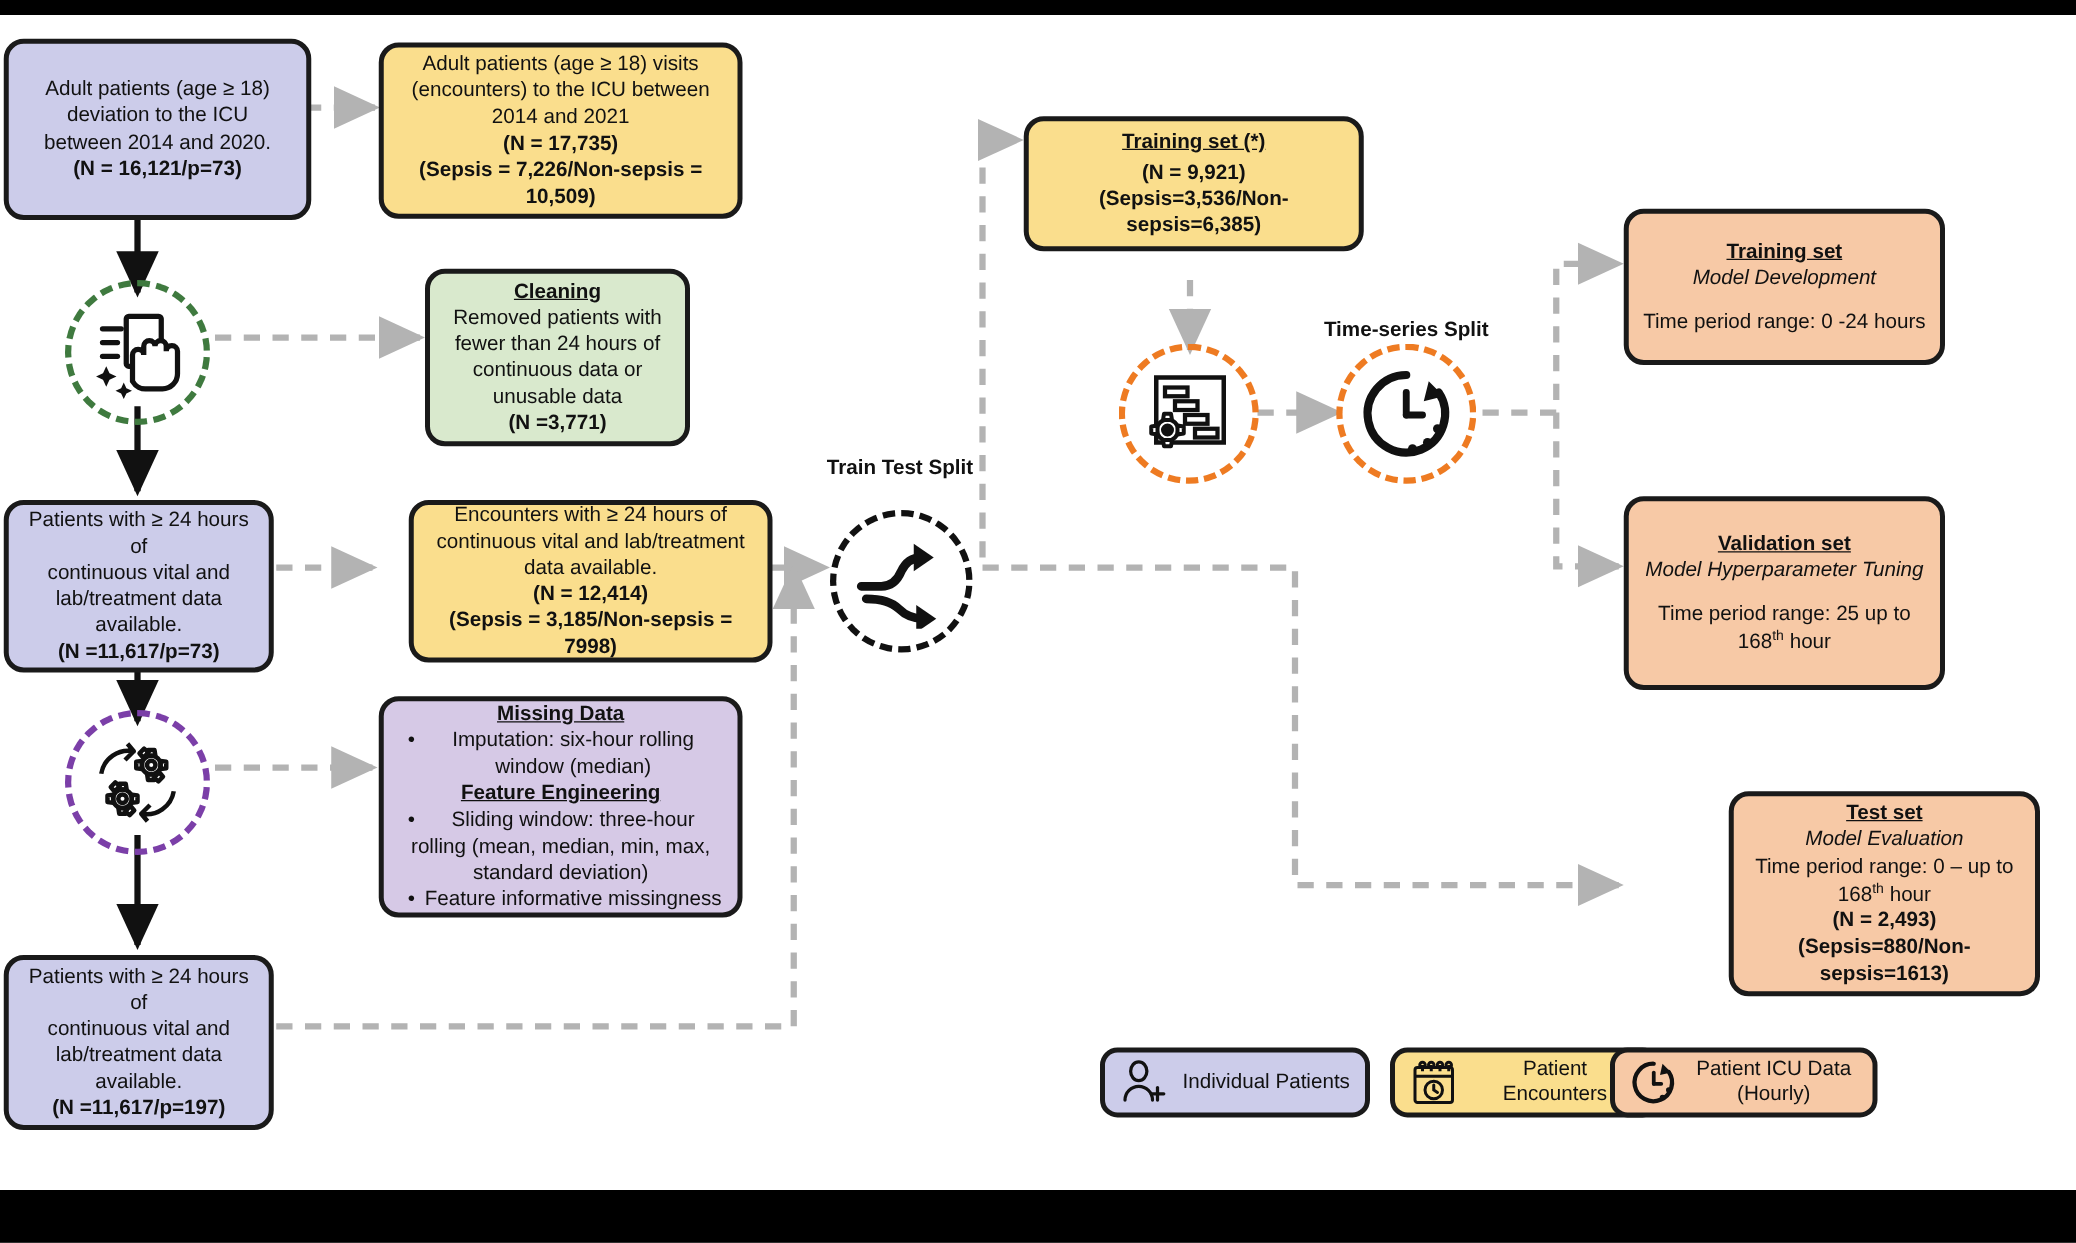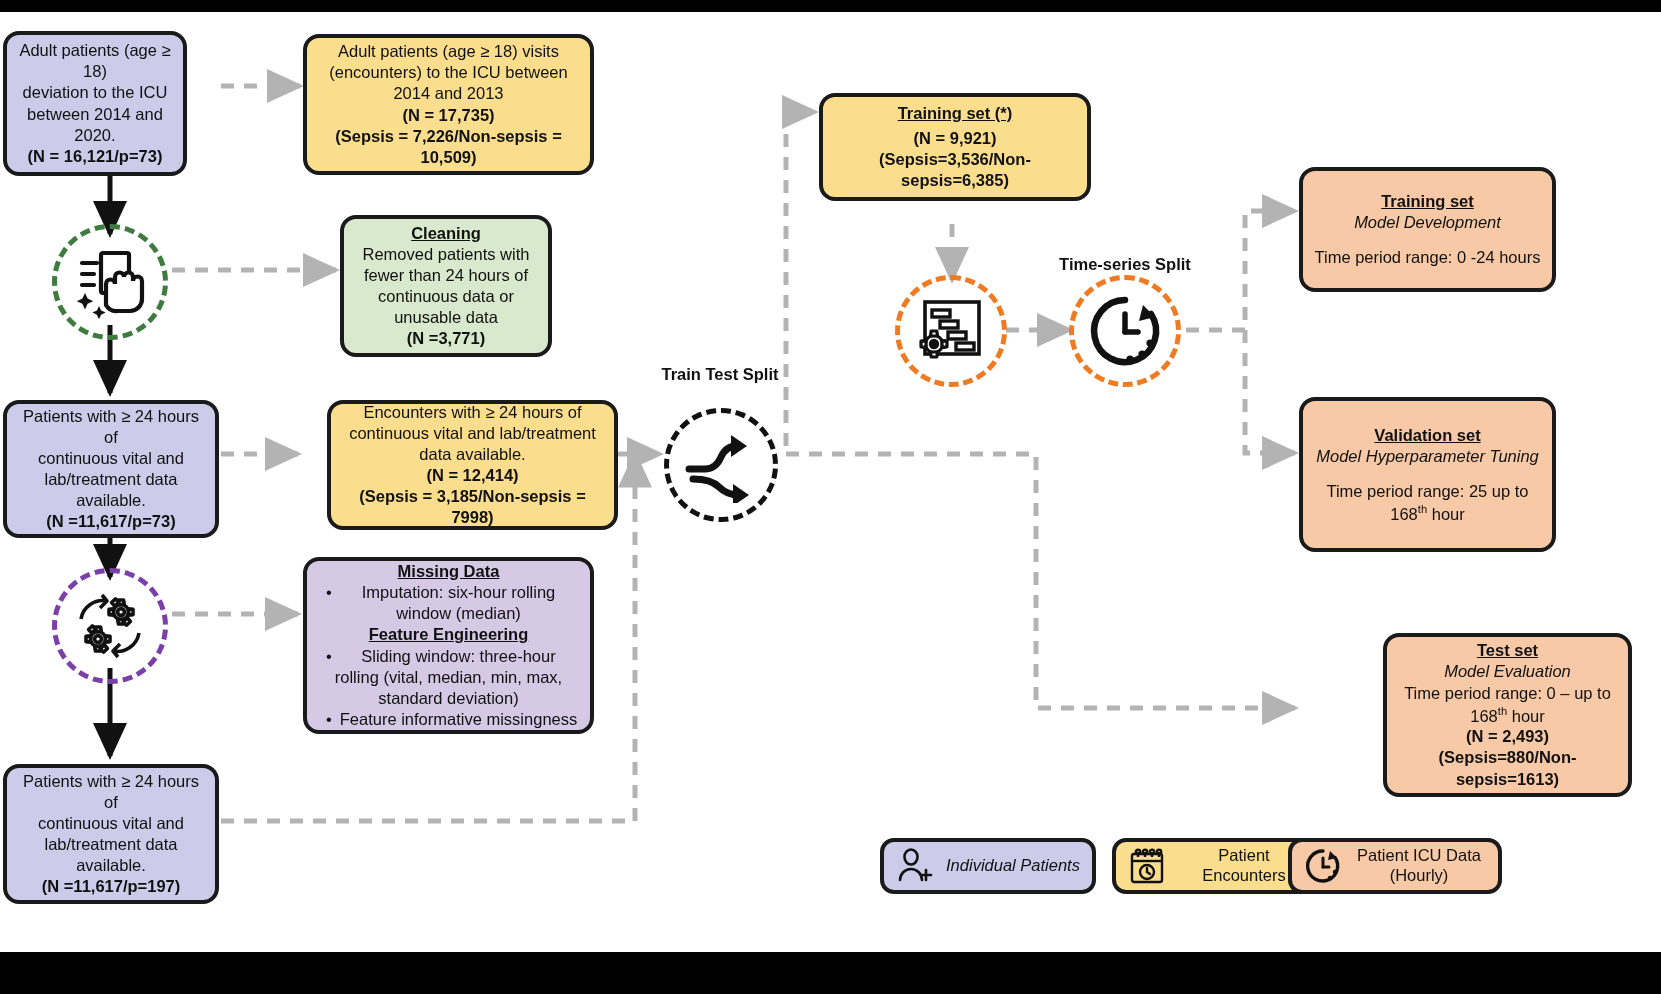--- a/index.html
+++ b/index.html
@@ -133,31 +133,31 @@
         <path d="M786,442 L1036,442 L1036,696 L1295,696"></path>
       </g>
       <g stroke="#111111" stroke-width="5" fill="none" marker-end="url(#ablack)">
         <path d="M110,164 L110,222"></path>
         <path d="M110,313 L110,381"></path>
         <path d="M110,525 L110,565"></path>
         <path d="M110,656 L110,744"></path>
       </g>
     </svg>
 
-    <div class="box lav" style="left:3px; top:19px; width:184px; height:145px;">
+    <div class="box lav" style="left:3px; top:19px; width:246px; height:145px;">
       <span class="ln">Adult patients (age ≥ 18)</span>
       <span class="ln">deviation to the ICU</span>
       <span class="ln">between 2014 and 2020.</span>
       <span class="ln b">(N = 16,121/p=73)</span>
     </div>
 
     <div class="box yel" style="left:303px; top:22px; width:291px; height:141px;">
       <span class="ln">Adult patients (age ≥ 18) visits</span>
       <span class="ln">(encounters) to the ICU between</span>
-      <span class="ln">2014 and 2013</span>
+      <span class="ln">2014 and 2021</span>
       <span class="ln b">(N = 17,735)</span>
       <span class="ln b">(Sepsis = 7,226/Non-sepsis = 10,509)</span>
     </div>
 
     <div class="icirc dash-green" style="left:52px; top:212px; width:116px; height:116px;">
       <svg width="78" height="78" viewBox="0 0 78 78">
         <g stroke="#111" stroke-width="4.2" fill="none" stroke-linecap="round">
           <line x1="11" y1="20" x2="26" y2="20"></line>
           <line x1="11" y1="31" x2="23" y2="31"></line>
           <line x1="11" y1="42" x2="23" y2="42"></line>
@@ -234,21 +234,21 @@
           <span class="ln">window (median)</span>
         </span>
       </div>
       <span class="ln u">Feature Engineering</span>
       <div class="bullet-row">
         <span class="dot">•</span>
         <span class="btxt">
           <span class="ln">Sliding window: three-hour</span>
         </span>
       </div>
-      <span class="ln">rolling (vital, median, min, max,</span>
+      <span class="ln">rolling (mean, median, min, max,</span>
       <span class="ln">standard deviation)</span>
       <div class="bullet-row">
         <span class="dot">•</span>
         <span class="btxt">Feature informative missingness</span>
       </div>
     </div>
 
     <div class="box lav" style="left:3px; top:752px; width:216px; height:140px;">
       <span class="ln">Patients with ≥ 24 hours of</span>
       <span class="ln">continuous vital and</span>
@@ -338,21 +338,21 @@
     <div class="box pch" style="left:1383px; top:621px; width:249px; height:164px;">
       <span class="ln u">Test set</span>
       <span class="ln i">Model Evaluation</span>
       <span class="gap"></span>
       <span class="ln">Time period range: 0 – up to</span>
       <span class="ln"><span>168</span><sup>th</sup><span> hour</span></span>
       <span class="ln b">(N = 2,493)</span>
       <span class="ln b">(Sepsis=880/Non-sepsis=1613)</span>
     </div>
 
-    <div class="legend-box" style="left:880px; top:826px; width:216px; height:56px; background:#ccccea;font-style:italic;">
+    <div class="legend-box" style="left:880px; top:826px; width:216px; height:56px; background:#ccccea;">
       <svg width="40" height="36" viewBox="0 0 40 36">
         <g stroke="#111" stroke-width="2.6" fill="none" stroke-linecap="round">
           <ellipse cx="15" cy="9" rx="6.5" ry="7.5"></ellipse>
           <path d="M4,32 a11,11 0 0 1 22,0"></path>
           <line x1="30" y1="22" x2="30" y2="32"></line>
           <line x1="25" y1="27" x2="35" y2="27"></line>
         </g>
       </svg>
       <span class="lgtxt">Individual Patients</span>
     </div>

